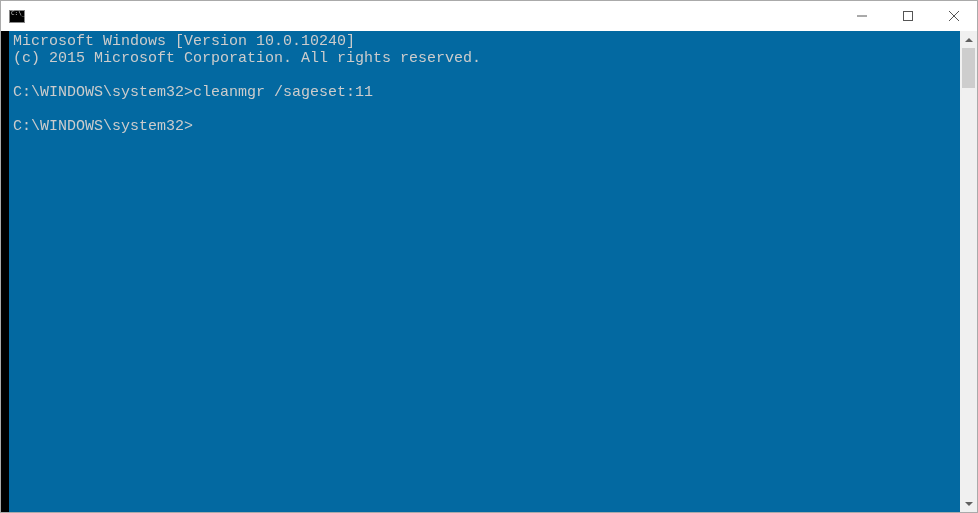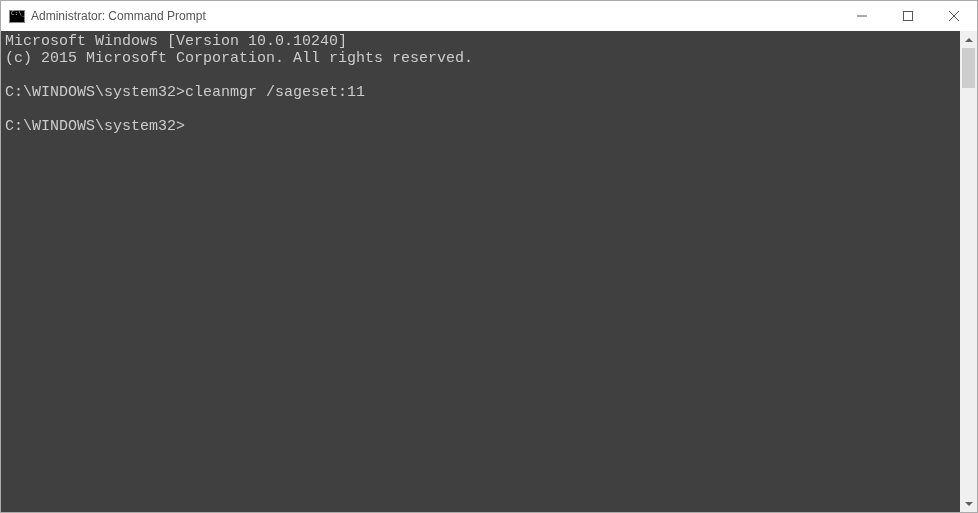--- a/index.html
+++ b/index.html
@@ -73,28 +73,29 @@
       cursor: pointer;
     }
     .terminal-area {
       flex: 1;
       display: flex;
       background: #000;
       position: relative;
     }
     .terminal {
       flex: 1;
-      background: #404040;
+      background: #0369a1;
       color: #ccc;
       font-family: Consolas, "Courier New", monospace;
       font-size: 15px;
       line-height: 17px;
       padding: 2px 4px;
       white-space: pre;
       overflow: hidden;
+      margin-left: 8px;
     }
     .scrollbar {
       width: 17px;
       background: #f0f0f0;
       display: flex;
       flex-direction: column;
       justify-content: space-between;
       align-items: center;
     }
     .scroll-arrow {
@@ -122,21 +123,20 @@
       height: 40px;
       background: #cdcdcd;
     }
   </style>
 </head>
 <body>
 
 <div class="window">
   <div class="titlebar">
     <div class="app-icon"></div>
-    <span class="title-text">Administrator: Command Prompt</span>
     <div class="window-controls">
       <button class="win-btn">
         <svg width="10" height="10" viewBox="0 0 10 10">
             <line x1="0" y1="5" x2="10" y2="5" stroke="#555" stroke-width="1"></line>
           </svg>
       </button>
       <button class="win-btn">
         <svg width="10" height="10" viewBox="0 0 10 10">
             <rect x="0.5" y="0.5" width="9" height="9" fill="none" stroke="#555" stroke-width="1"></rect>
           </svg>

